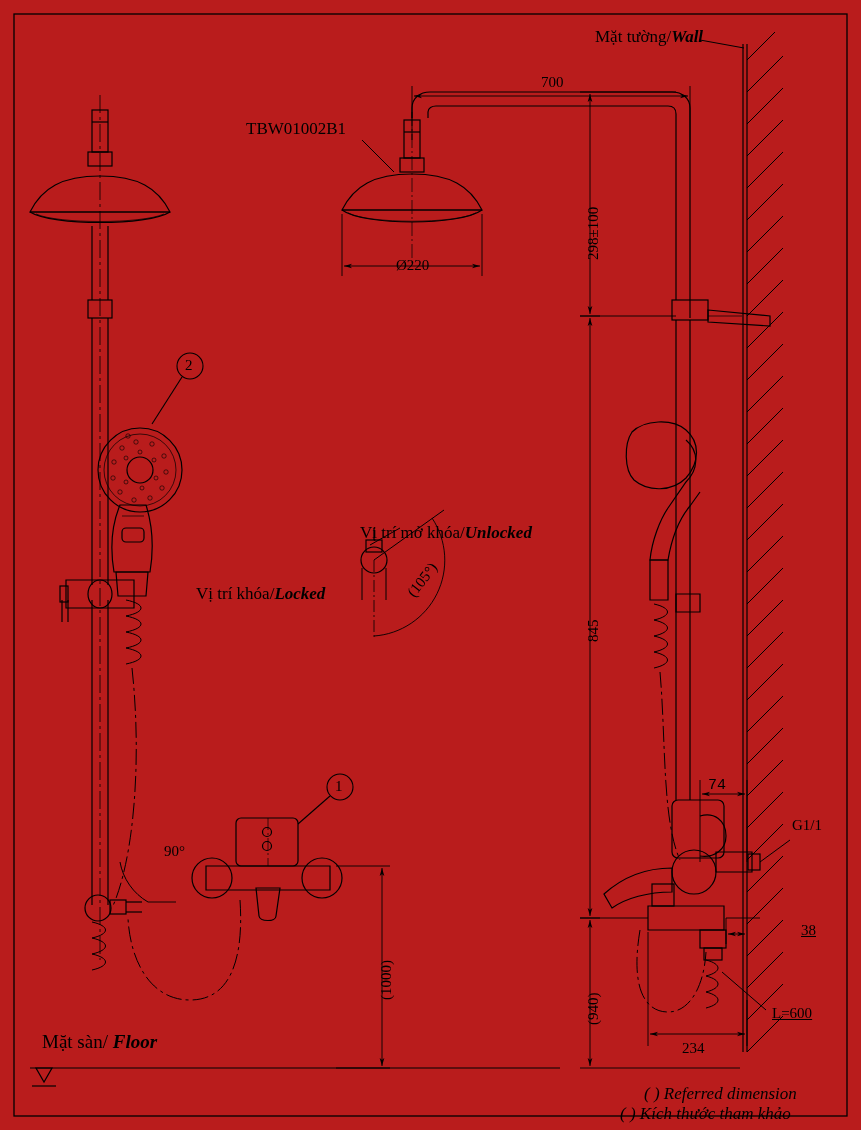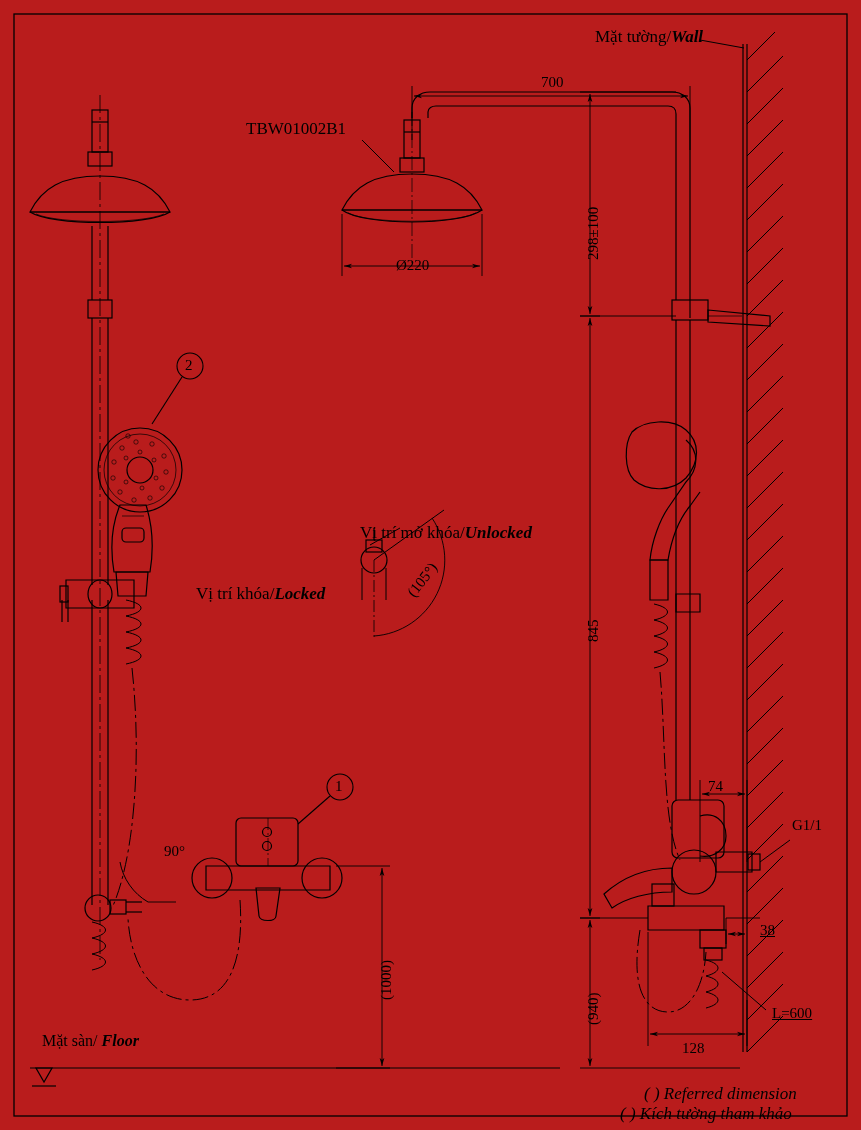--- a/index.html
+++ b/index.html
@@ -31,21 +31,21 @@
     line-height: 1.1;
   }
   .ital { font-style: italic; }
   .bold { font-weight: bold; }
   .vert {
     transform: rotate(-90deg);
     transform-origin: left top;
   }
   .md { font-size: 15px; }
   .lg { font-size: 17px; }
-  .xl { font-size: 16px; }
+  .xl { font-size: 19px; }
 </style>
 </head>
 <body>
 
 <div id="sheet">
 
   <svg width="861" height="1130" viewBox="0 0 861 1130">
     <defs>
       <marker id="arrL" markerWidth="10" markerHeight="8" refX="9" refY="4" orient="auto">
         <path d="M9,4 L0,1.4 L2.4,4 L0,6.6 Z" fill="#000"></path>
@@ -333,39 +333,39 @@
   <div class="lbl md" style="left:388px; top:257px;margin-left:8px;">Ø220</div>
 
   <div class="lbl md vert" style="left:585px; top:260px;">298±100</div>
 
   <div class="lbl md vert" style="left:585px; top:642px;">845</div>
 
   <div class="lbl md vert" style="left:585px; top:1025px;">(940)</div>
 
   <div class="lbl md vert" style="left:378px; top:1000px;">(1000)</div>
 
-  <div class="lbl md" style="left:708px; top:778px;">74</div>
+  <div class="lbl md" style="left:708px; top:778px;font-family:Liberation Mono, monospace;">74</div>
 
   <div class="lbl md" style="left:792px; top:817px;">G1/1</div>
 
-  <div class="lbl md" style="left:760px; top:922px;text-decoration:underline;">38</div>
+  <div class="lbl md" style="left:801px; top:922px;text-decoration:underline;">38</div>
 
   <div class="lbl md" style="left:772px; top:1005px;text-decoration:underline;">L=600</div>
 
-  <div class="lbl md" style="left:682px; top:1040px;">128</div>
+  <div class="lbl md" style="left:682px; top:1040px;">234</div>
 
   <div class="lbl md" style="left:164px; top:843px;">90°</div>
 
   <div class="lbl md" style="left:404px; top:590px; transform:rotate(-52deg); transform-origin:left top;">(105°)</div>
 
   <div class="lbl lg" style="left:196px; top:585px;"><span>Vị trí khóa/</span><span class="ital bold">Locked</span></div>
 
   <div class="lbl lg" style="left:360px; top:508px;margin-top:16px;"><span>Vị trí mở khóa/</span><span class="ital bold">Unlocked</span></div>
 
   <div class="lbl xl" style="left:42px; top:1032px;"><span>Mặt sàn/ </span><span class="ital bold">Floor</span></div>
 
   <div class="lbl lg ital" style="left:644px; top:1085px;">(  ) Referred dimension</div>
-  <div class="lbl lg ital" style="left:620px; top:1105px;">(  ) Kích tường tham khảo</div>
+  <div class="lbl lg ital" style="left:620px; top:1105px;">(  ) Kích thước tham khảo</div>
 
   <div class="lbl md" style="left:185px; top:357px;">2</div>
   <div class="lbl md" style="left:335px; top:778px;">1</div>
 
 </div>
 
 </body></html>

